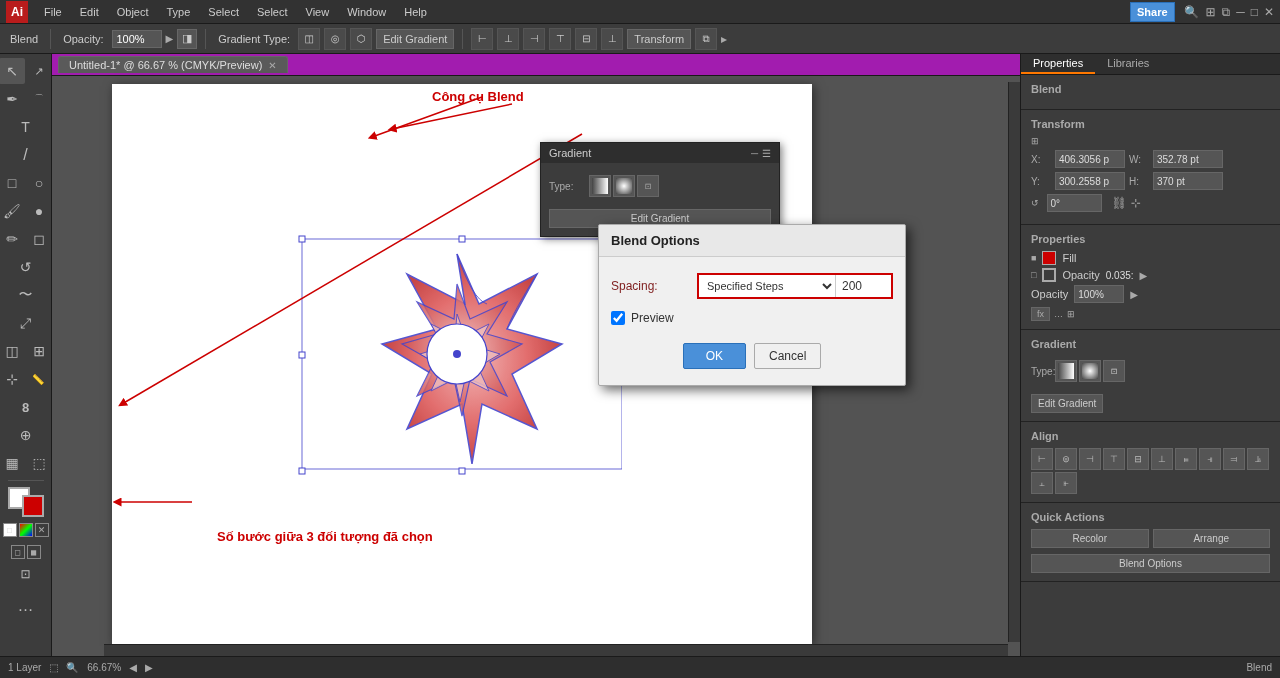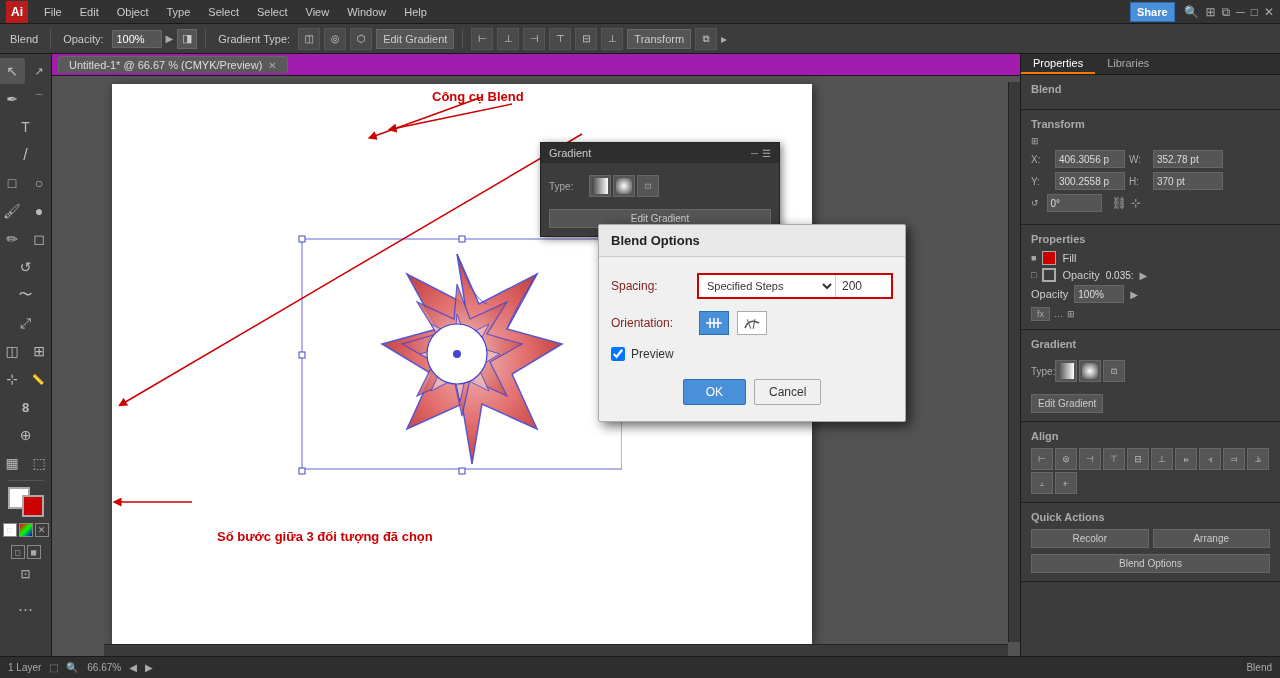--- a/index.html
+++ b/index.html
@@ -464,40 +464,20 @@
         <div style="display:flex;border:2px solid #cc0000;flex:1;">
           <select style="background:white;border:none;border-right:1px solid #ccc;color:#333;font-size:11px;height:22px;padding:0 4px;flex:1;">
             <option>Specified Steps</option>
             <option>Specified Distance</option>
             <option>Smooth Color</option>
           </select>
           <input type="text" value="200" style="background: white; border: none; color: rgb(51, 51, 51); font-size: 12px; height: 22px; padding: 0px 6px; width: 55px;">
         </div>
       </div>
 
-      <div class="dialog-orient-row">
-        <span class="dialog-label">Orientation:</span>
-
-        <div class="orient-btn active" title="Align to Page">
-          <svg width="22" height="18" viewBox="0 0 22 18">
-            <line x1="3" y1="9" x2="19" y2="9" stroke="white" stroke-width="1.5"></line>
-            <line x1="7" y1="4" x2="7" y2="14" stroke="white" stroke-width="1.5"></line>
-            <line x1="11" y1="4" x2="11" y2="14" stroke="white" stroke-width="1.5"></line>
-            <line x1="15" y1="4" x2="15" y2="14" stroke="white" stroke-width="1.5"></line>
-          </svg>
-        </div>
-
-        <div class="orient-btn" title="Align to Path">
-          <svg width="22" height="18" viewBox="0 0 22 18">
-            <path d="M4,14 Q8,4 18,9" fill="none" stroke="#555" stroke-width="1.5"></path>
-            <line x1="8" y1="5" x2="8" y2="15" stroke="#555" stroke-width="1" transform="rotate(-20,8,10)"></line>
-            <line x1="13" y1="5" x2="13" y2="15" stroke="#555" stroke-width="1" transform="rotate(10,13,10)"></line>
-          </svg>
-        </div>
-      </div>
 
       <div class="dialog-preview-row">
         <input type="checkbox" checked="" class="dialog-checkbox" style="">
         <span class="dialog-preview-label">Preview</span>
       </div>
 
       <div class="dialog-btn-row">
         <button class="dialog-ok">OK</button>
         <button class="dialog-cancel">Cancel</button>
       </div>

